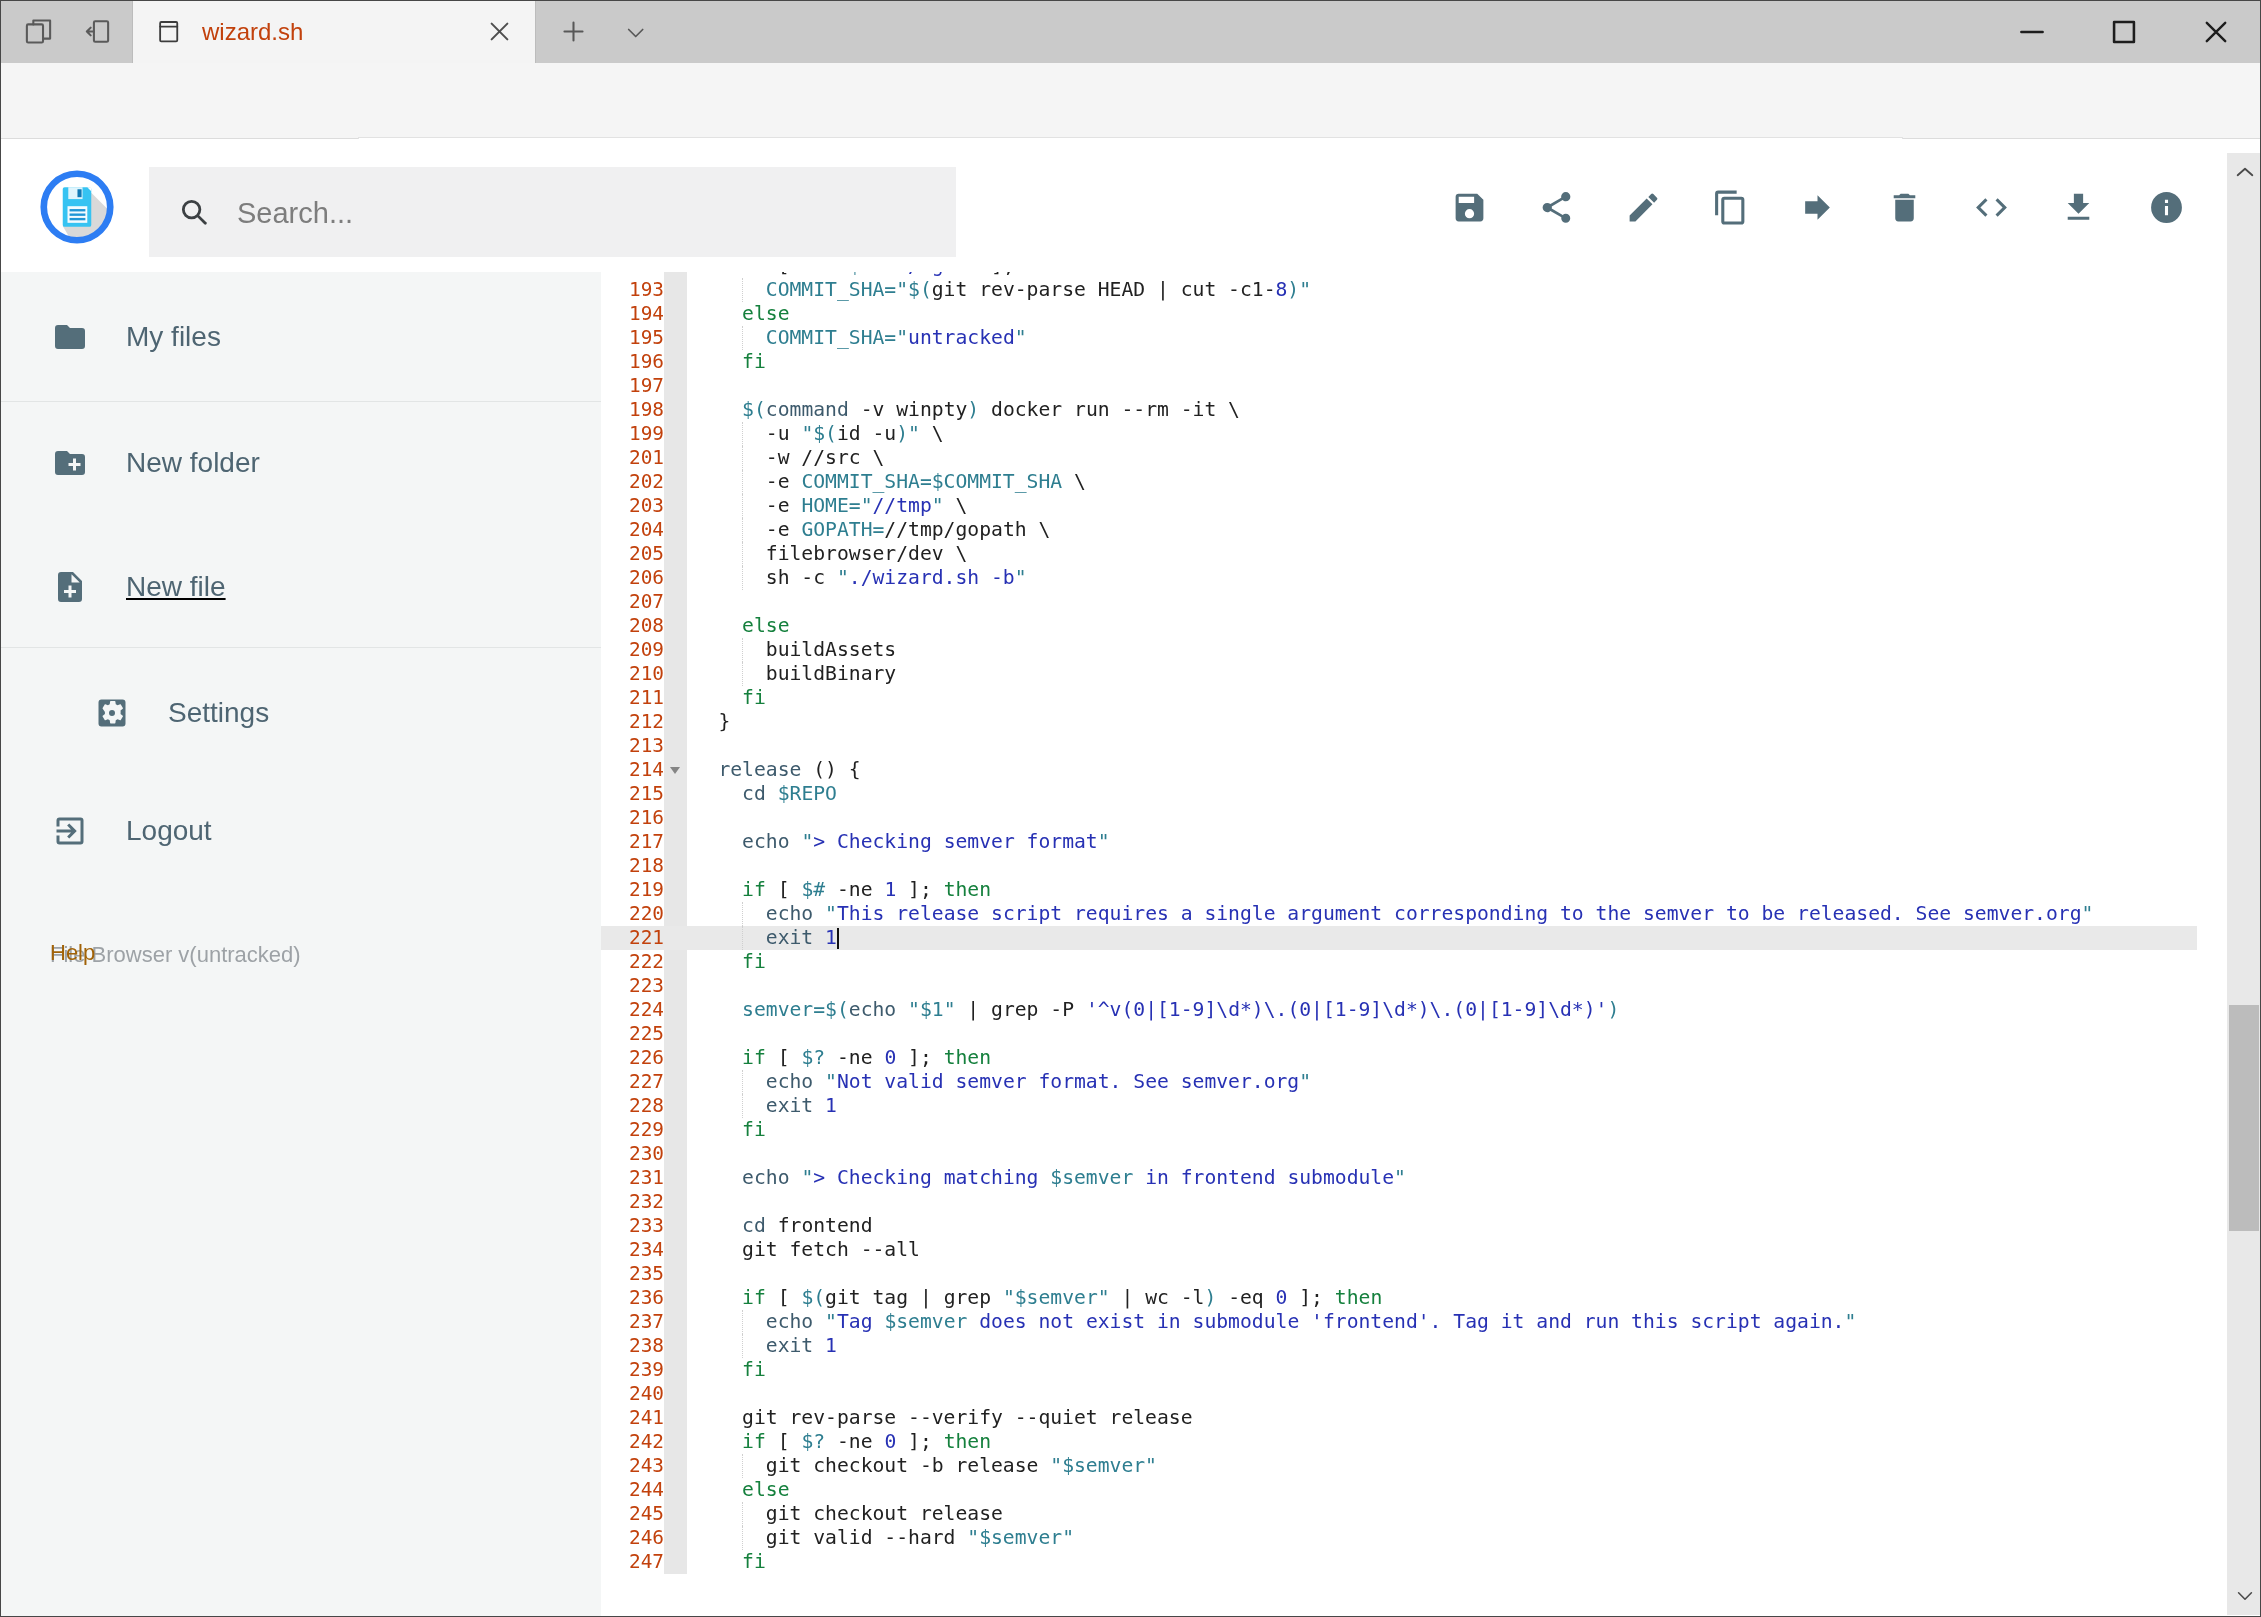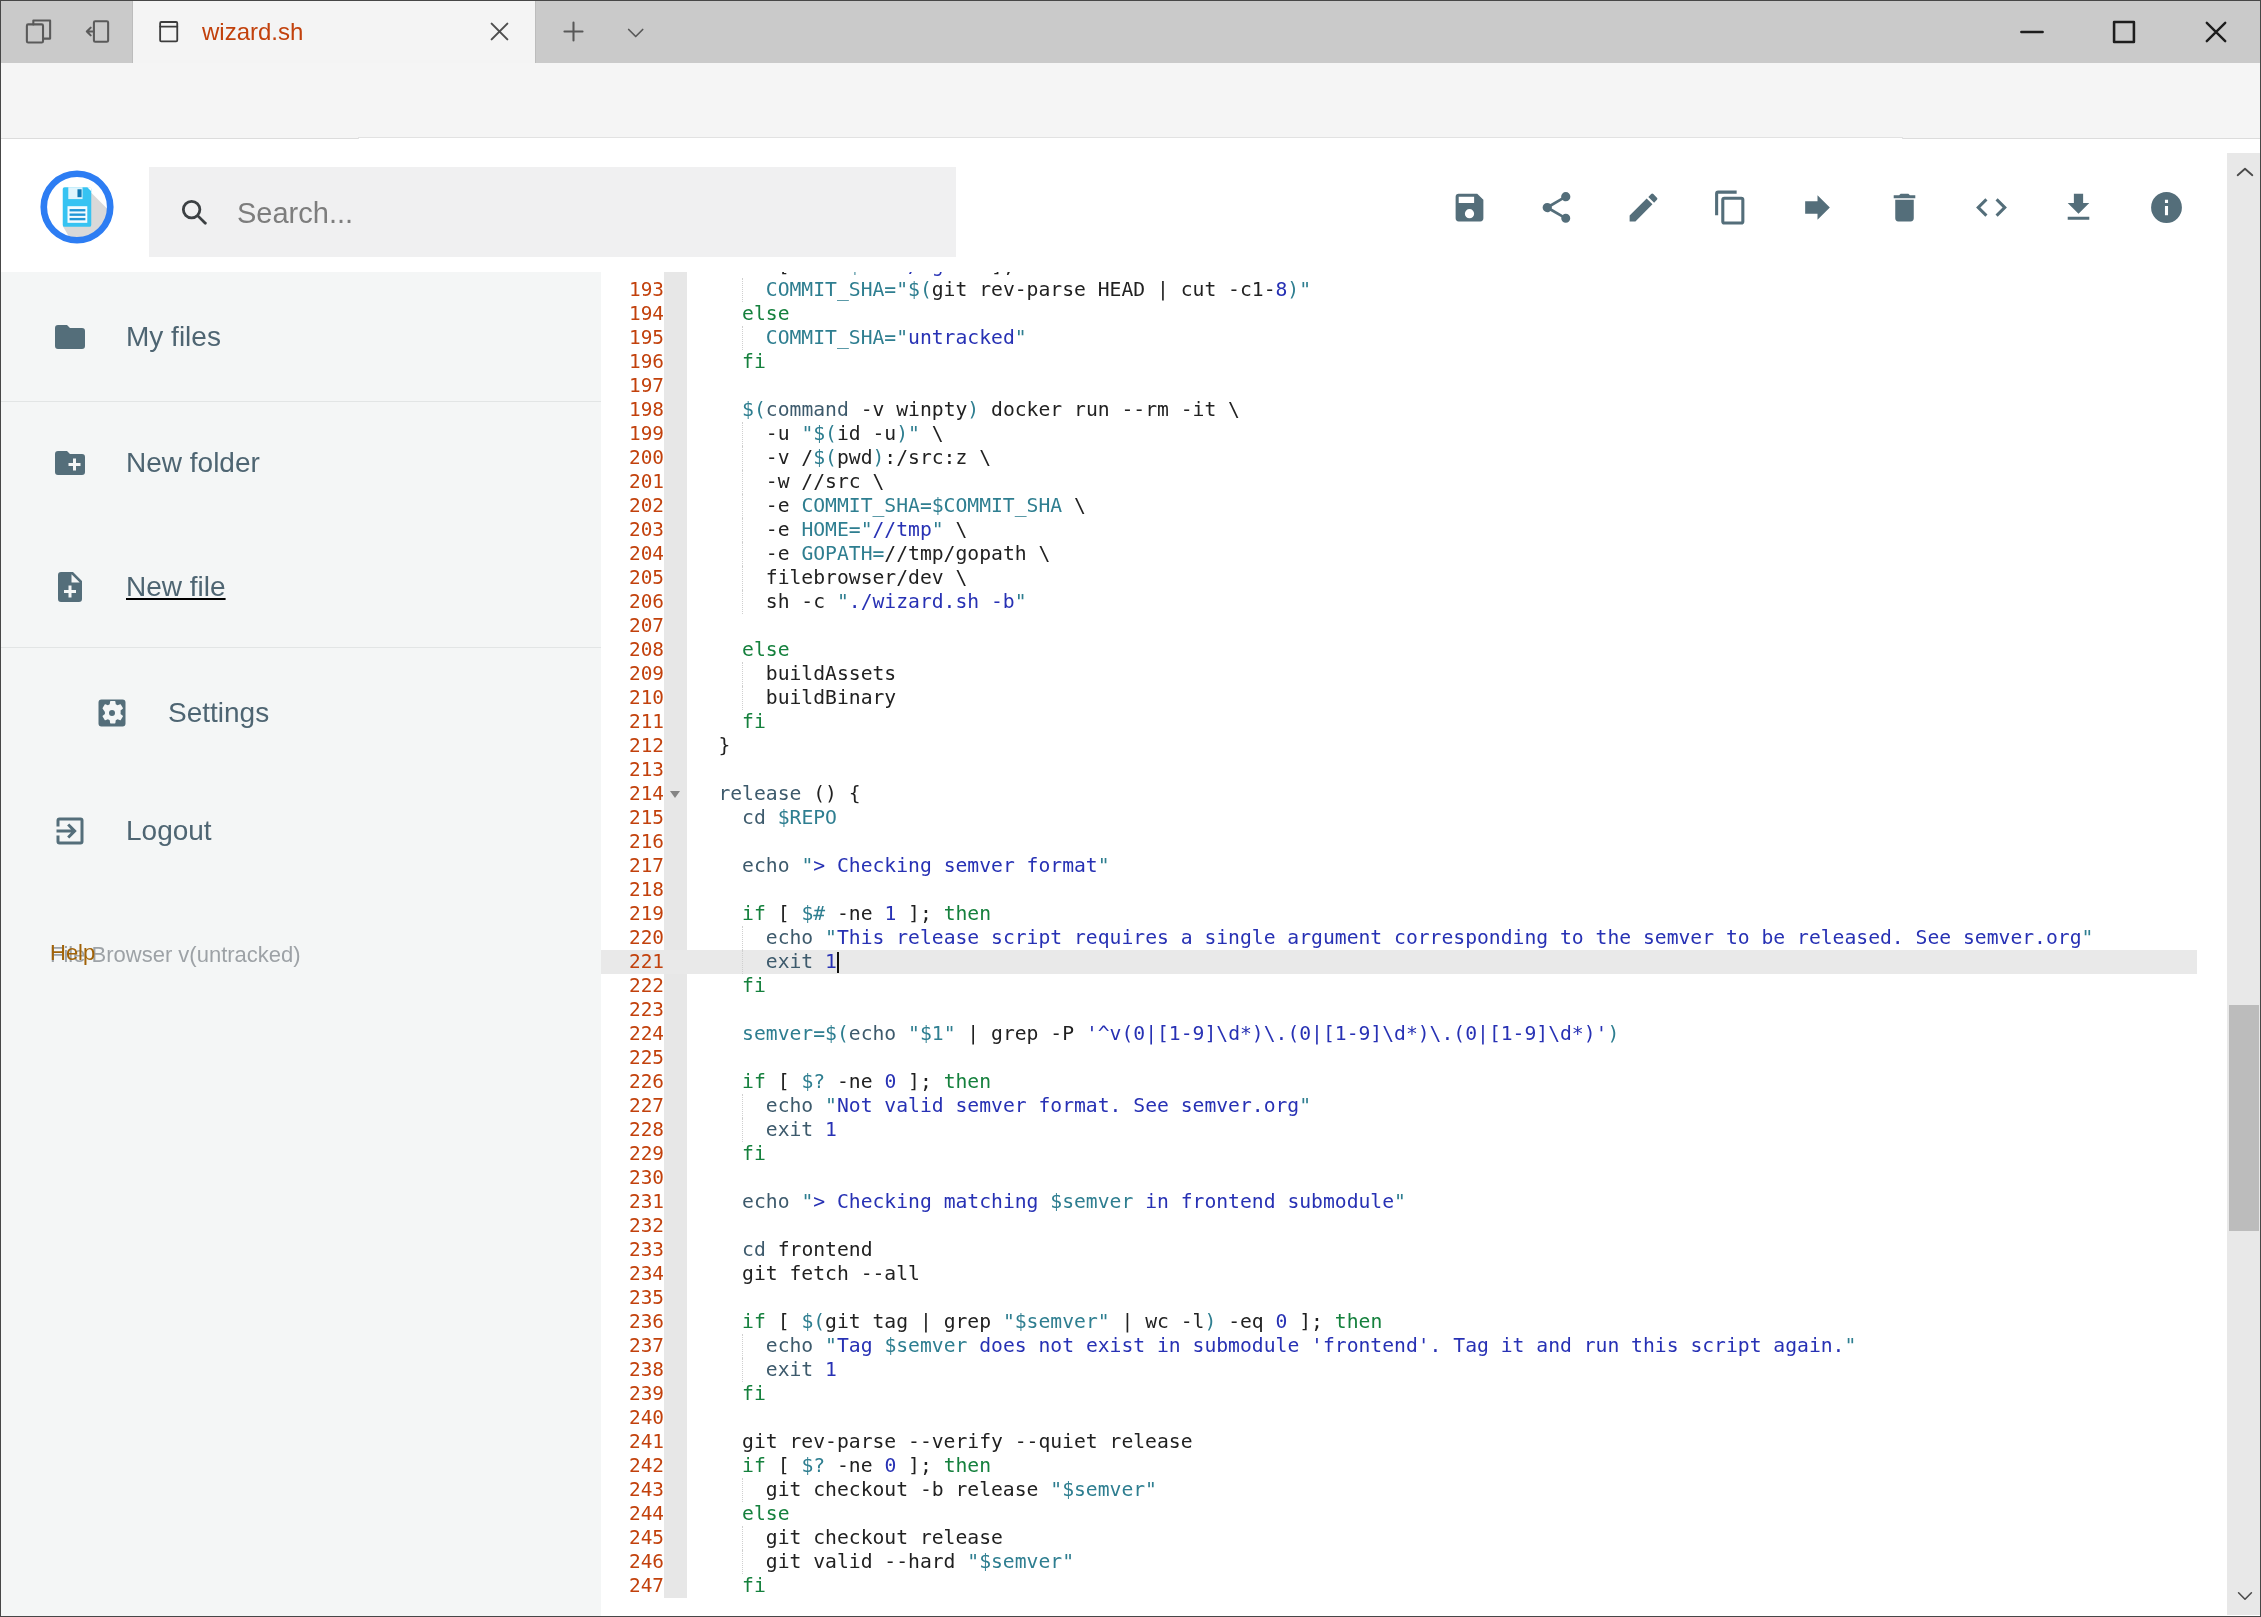--- a/index.html
+++ b/index.html
@@ -374,25 +374,20 @@
         <span class="ln">198</span>
         <span class="strip"></span>
         <span class="codetxt"><span class="t-p">  </span><span class="t-v">$(</span><span class="t-c">command</span><span class="t-p"> -v winpty</span><span class="t-v">)</span><span class="t-p"> docker run --rm -it \</span></span>
       </div>
       <div class="row">
         <span class="ln">199</span>
         <span class="strip"></span>
         <span class="codetxt"><span class="guide"></span><span class="t-p">    -u </span><span class="t-v">"$(</span><span class="t-p">id -u</span><span class="t-v">)"</span><span class="t-p"> \</span></span>
       </div>
       <div class="row">
-        <span class="ln">200</span>
-        <span class="strip"></span>
-        <span class="codetxt"><span class="guide"></span><span class="t-p">    -v /</span><span class="t-v">$(</span><span class="t-p">pwd</span><span class="t-v">)</span><span class="t-p">:/src:z \</span></span>
-      </div>
-      <div class="row">
         <span class="ln">201</span>
         <span class="strip"></span>
         <span class="codetxt"><span class="guide"></span><span class="t-p">    -w //src \</span></span>
       </div>
       <div class="row">
         <span class="ln">202</span>
         <span class="strip"></span>
         <span class="codetxt"><span class="guide"></span><span class="t-p">    -e </span><span class="t-v">COMMIT_SHA=$COMMIT_SHA</span><span class="t-p"> \</span></span>
       </div>
       <div class="row">

